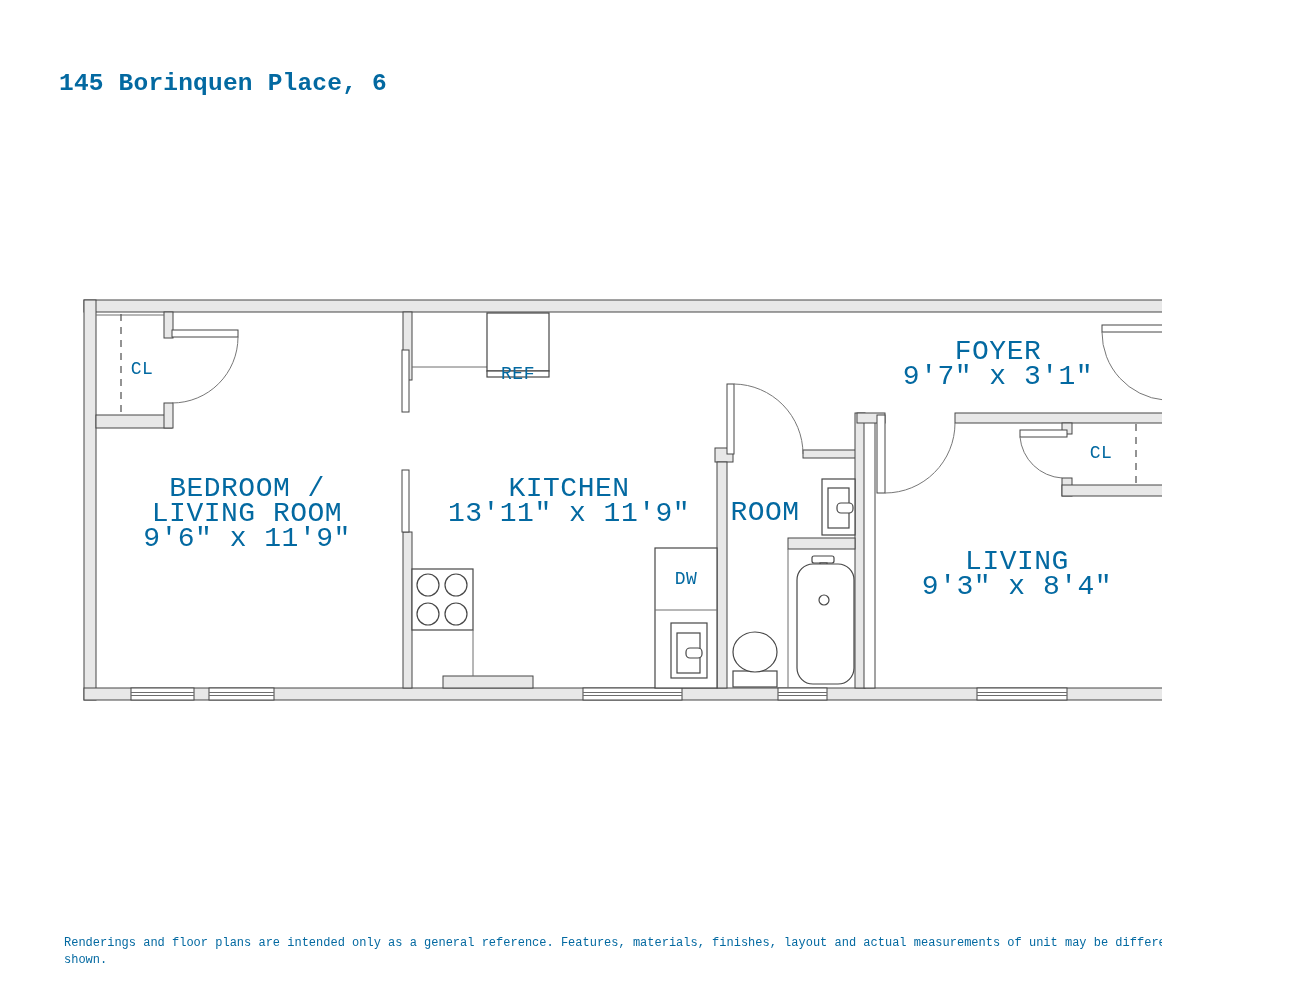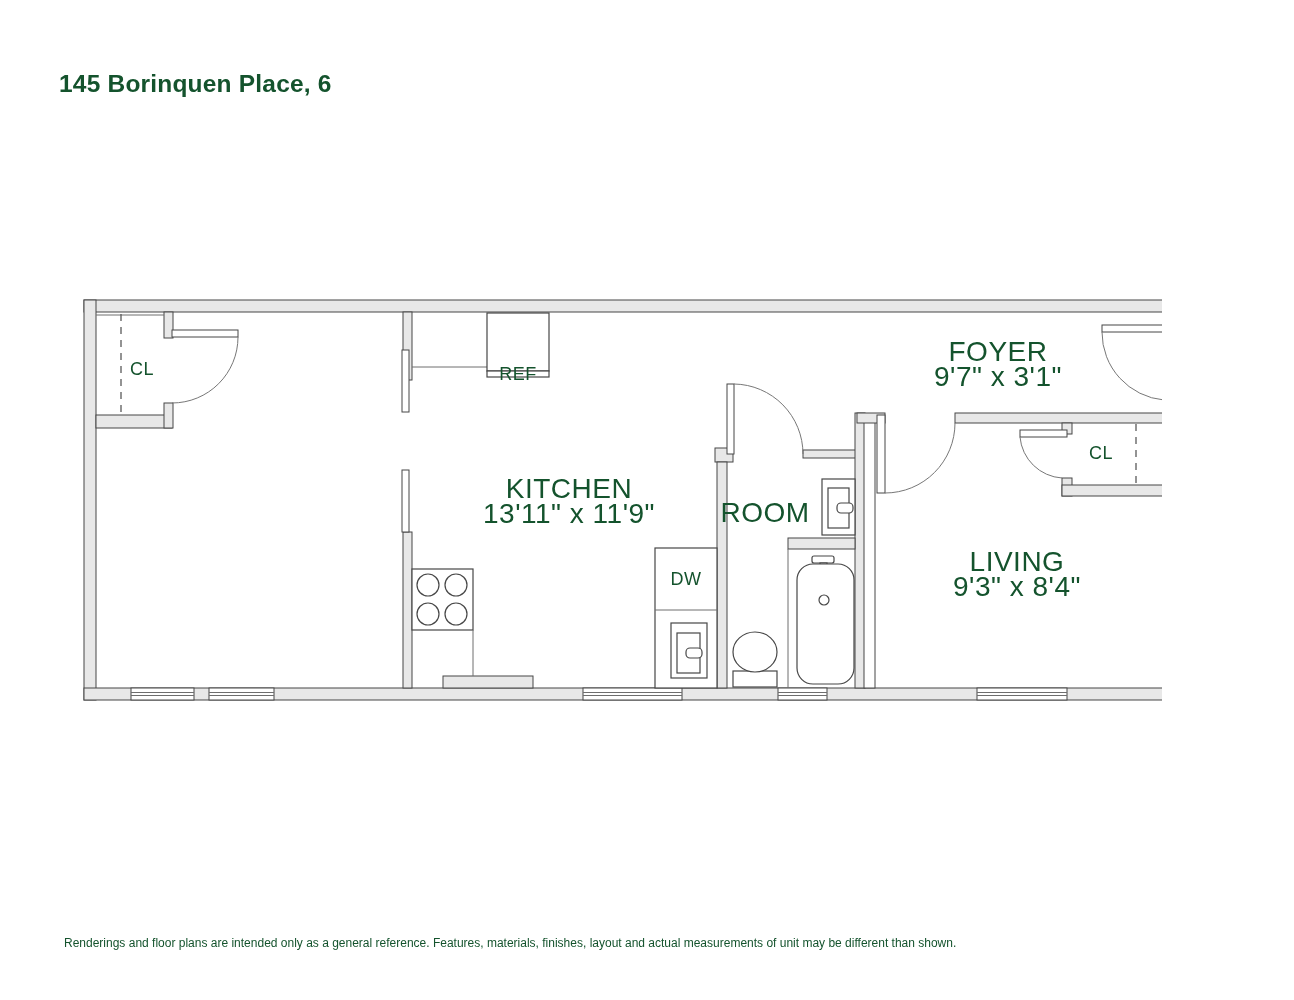--- a/index.html
+++ b/index.html
@@ -1,17 +1,17 @@
 <!DOCTYPE html>
 <html style="--wall-fill: #e8e8e8; --line: #474747; --entry-arrow: #c23b22;"><head>
 <meta charset="utf-8">
 <style>
   html,body{margin:0;padding:0;background:#ffffff;}
   .page{position:relative;width:1162px;height:1000px;background:#fff;overflow:hidden;
-        font-family:Liberation Sans, sans-serif;color:#14532d;}
+        font-family:Liberation Mono, monospace;color:#0369a1;}
   svg{position:absolute;left:0;top:0;}
   .wall{fill:var(--wall-fill,#e8e8e8);stroke:var(--line,#474747);stroke-width:1;}
   .wallw{fill:#ffffff;stroke:var(--line,#474747);stroke-width:1;}
   .fx{fill:#ffffff;stroke:var(--line,#474747);stroke-width:1.2;}
   .thin{stroke:#6e6e6e;stroke-width:1;fill:none;}
   .arc{stroke:#777;stroke-width:1;fill:none;}
   .dash{stroke:#5a5a5a;stroke-width:1.3;fill:none;stroke-dasharray:7 6;}
   .win{fill:#ffffff;stroke:var(--line,#474747);stroke-width:1;}
   .arrow{fill:var(--entry-arrow,#c23b22);stroke:none;}
   .star-b{fill:#111;stroke:#111;stroke-width:1;}
@@ -175,20 +175,25 @@
     <g transform="translate(1205,104) rotate(-42)">
       <path class="star-w" d="M0,-34 L-6.5,-6.5 L0,0 Z M34,0 L6.5,-6.5 L0,0 Z M0,34 L6.5,6.5 L0,0 Z M-34,0 L-6.5,6.5 L0,0 Z"></path>
       <path class="star-b" d="M0,-34 L6.5,-6.5 L0,0 Z M34,0 L6.5,6.5 L0,0 Z M0,34 L-6.5,6.5 L0,0 Z M-34,0 L-6.5,-6.5 L0,0 Z"></path>
     </g>
   </svg>
 
   <div class="title">145 Borinquen Place, 6</div>
 
   <div class="north">N</div>
 
+  <div class="lbl" style="left:247px;top:513px;">
+    <div>BEDROOM /</div>
+    <div>LIVING ROOM</div>
+    <div>9'6" x 11'9"</div>
+  </div>
 
   <div class="lbl" style="left:569px;top:491px;margin-top:10px;">
     <div>KITCHEN</div>
     <div>13'11" x 11'9"</div>
   </div>
 
   <div class="lbl" style="left:765px;top:512px;">
     <div>ROOM</div>
   </div>
 

